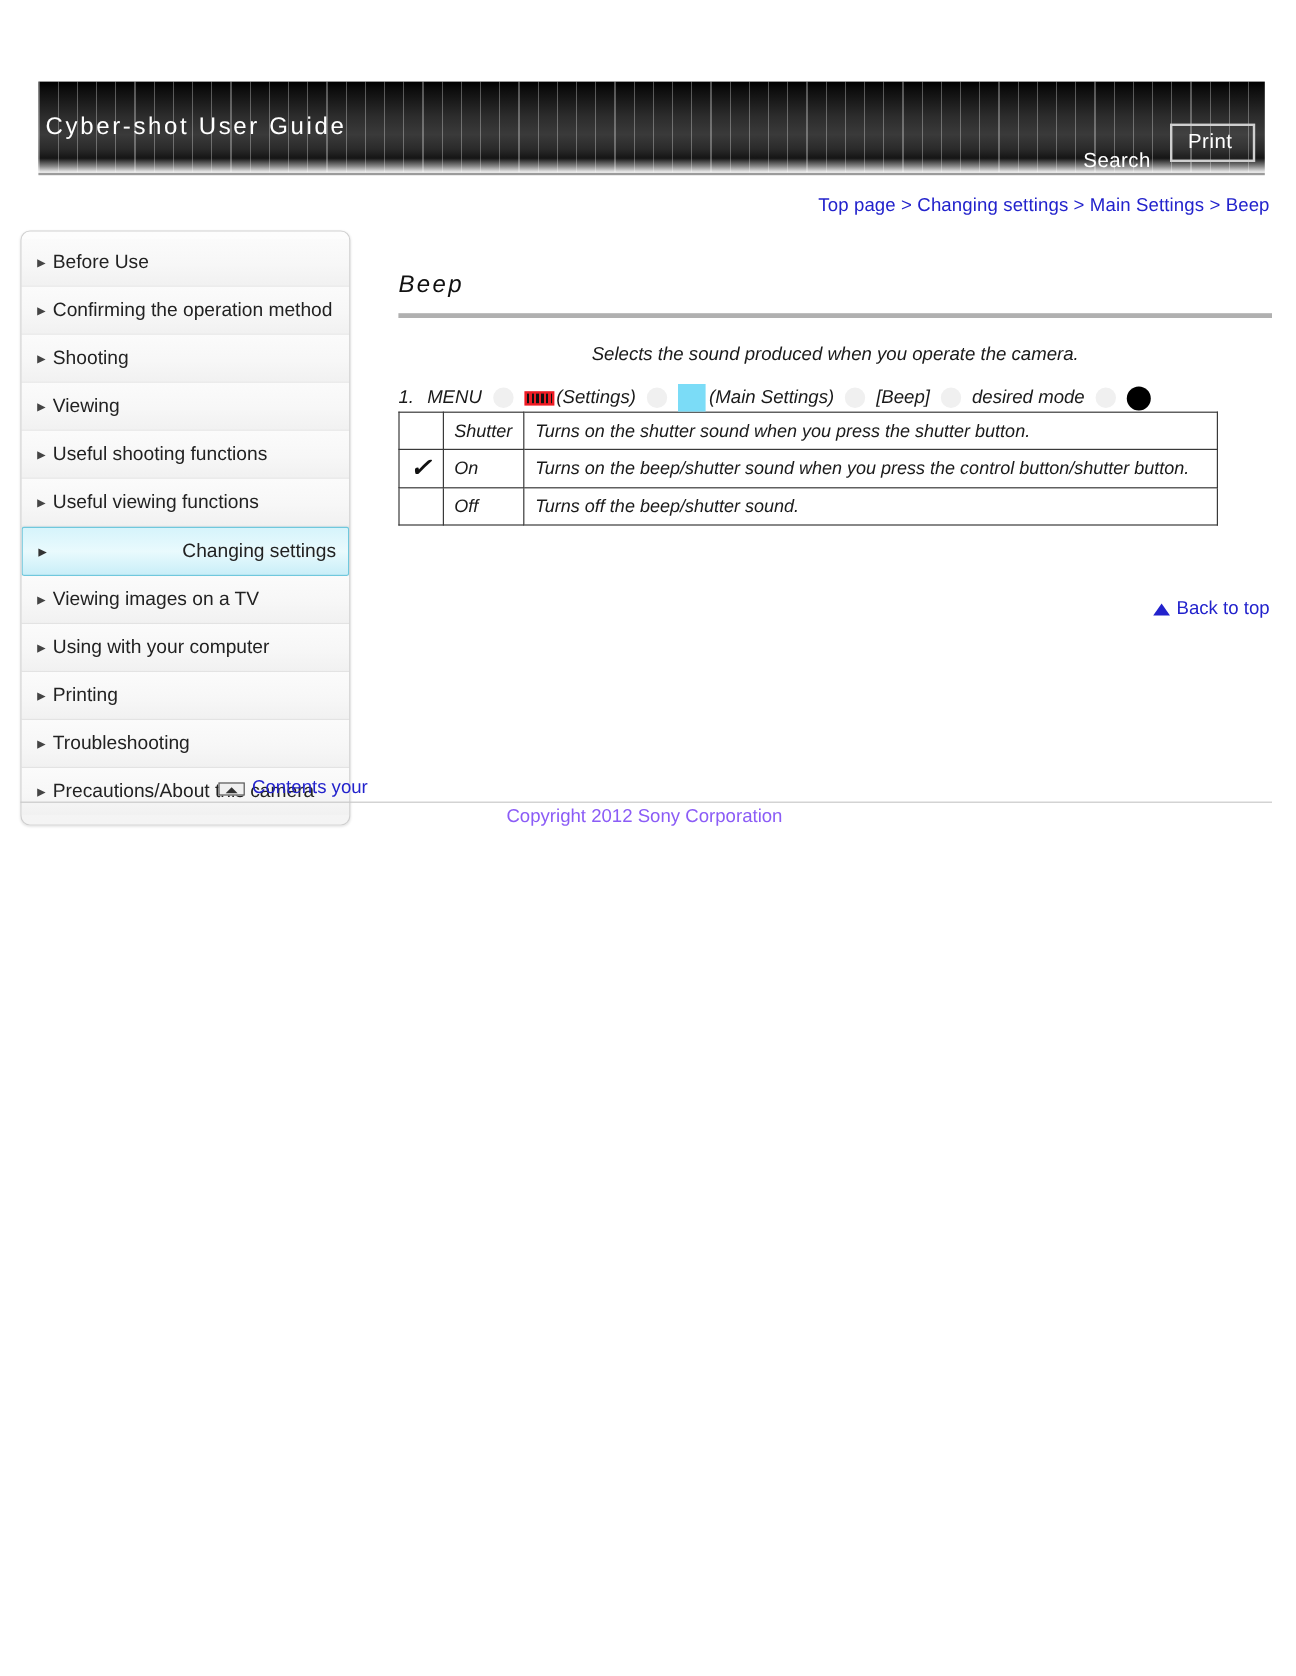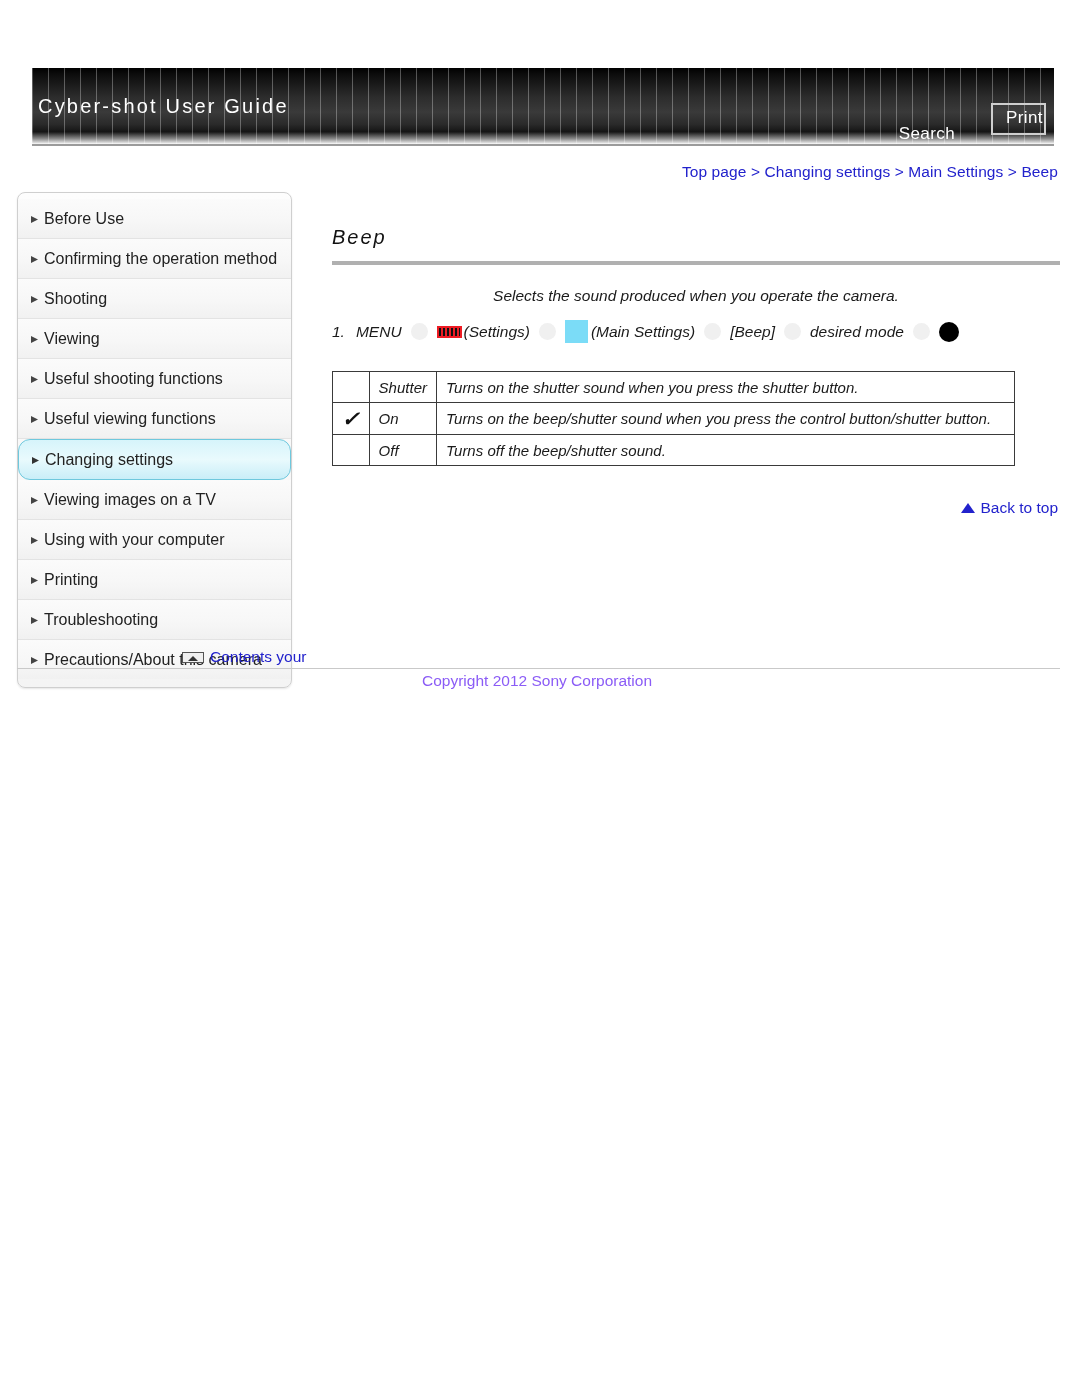--- a/index.html
+++ b/index.html
@@ -65,23 +65,22 @@
     font-size: 17px;
     letter-spacing: 0.4px;
     padding: 2px 2px;
     margin-top: 30px;
   }
   .btn-print {
     color: #ffffff;
     font-size: 17px;
     letter-spacing: 0.4px;
     border: 2px solid #cfcfcf;
-    padding: 3px 1px 5px 13px;
+    padding: 3px 17px 5px 13px;
     background: rgba(255,255,255,0.04);
-    margin-left: 20px;
   }
   .header-rule {
     position: absolute;
     left: 32px;
     top: 144px;
     width: 1022px;
     height: 2px;
     background: #9b9b9b;
   }
 
@@ -118,21 +117,22 @@
     color: #222222;
     border-bottom: 1px solid #e3e3e3;
     background: linear-gradient(to bottom, #fbfbfb 0%, #f7f7f7 55%, #f1f1f1 100%);
     min-height: 35px;
     line-height: 21px;
   }
   .nav-item:last-child { border-bottom: none; }
   .nav-item.active {
     background: linear-gradient(to bottom, #d6f4fb 0%, #e9fafd 50%, #c9eef8 100%);
     border: 1px solid #6fc8dd;
-    border-radius: 12px;
+    border-radius: 2px;
+    text-align: right;
   }
   .nav-bullet {
     flex: 0 0 auto;
     width: 14px;
     margin-top: 7px;
     color: #444444;
     font-size: 9px;
     line-height: 9px;
   }
   .nav-bullet svg { display: block; }
@@ -240,21 +240,20 @@
   .icon-black-dot {
     display: inline-block;
     width: 20px; height: 20px;
     border-radius: 50%;
     background: #000000;
     flex: 0 0 auto;
   }
 
   
   .opt-table {
-    margin-top: 28px;
     border-collapse: collapse;
     width: 683px;
     font-size: 15px;
     color: #1a1a1a;
   }
   .opt-table td {
     border: 1px solid #3a3a3a;
     padding: 5px 9px;
     height: 31px;
     vertical-align: middle;

